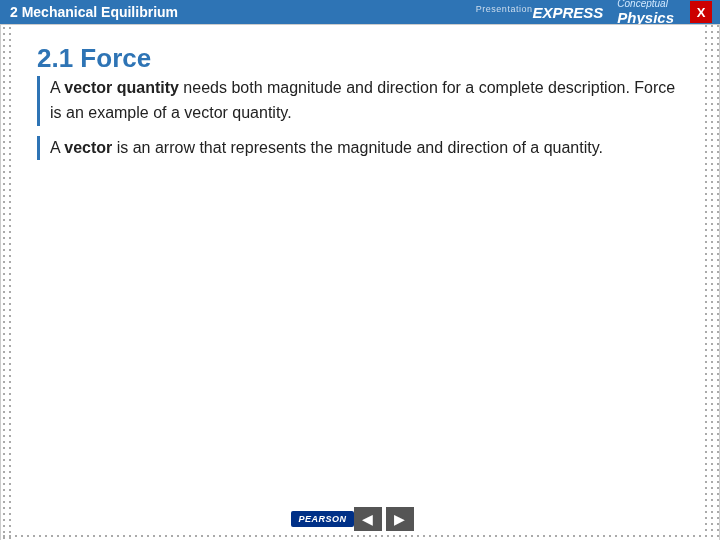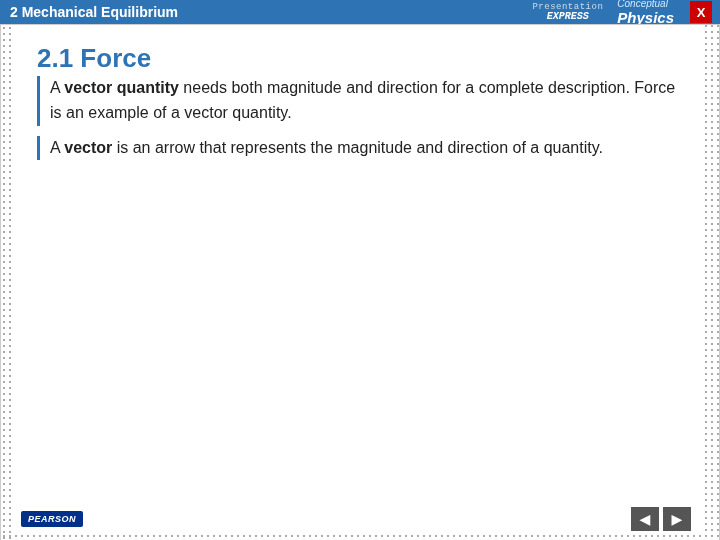--- a/index.html
+++ b/index.html
@@ -29,34 +29,33 @@
     }
 
     .header-right {
       display: flex;
       align-items: center;
       gap: 6px;
     }
 
     .presentation-express {
       display: flex;
-      flex-direction: column;
-      align-items: center;
+      flex-direction: row;
+      align-items: flex-start;
       line-height: 1;
-      font-family: Liberation Mono, monospace;
     }
 
     .presentation-label {
       font-size: 9px;
       color: #cde;
       letter-spacing: 0.5px;
     }
 
     .express-label {
-      font-size: 10px;
+      font-size: 15px;
       color: #fff;
       font-weight: bold;
       font-style: italic;
     }
 
     .conceptual-physics {
       display: flex;
       flex-direction: column;
       margin-left: 8px;
     }
@@ -164,25 +163,25 @@
       line-height: 1.55;
       margin-bottom: 10px;
       padding-left: 4px;
       border-left: 3px solid #2e74b5;
       padding-left: 10px;
     }
 
     .footer {
       display: flex;
       align-items: center;
-      justify-content: space-between;
+      justify-content: center;
       position: absolute;
       bottom: 12px;
       left: 20px;
-      right: 28px;
+      right: 35px;
     }
 
     .pearson-logo {
       background: #003087;
       color: #fff;
       font-size: 9px;
       font-weight: bold;
       padding: 3px 7px;
       border-radius: 2px;
       letter-spacing: 0.5px;

